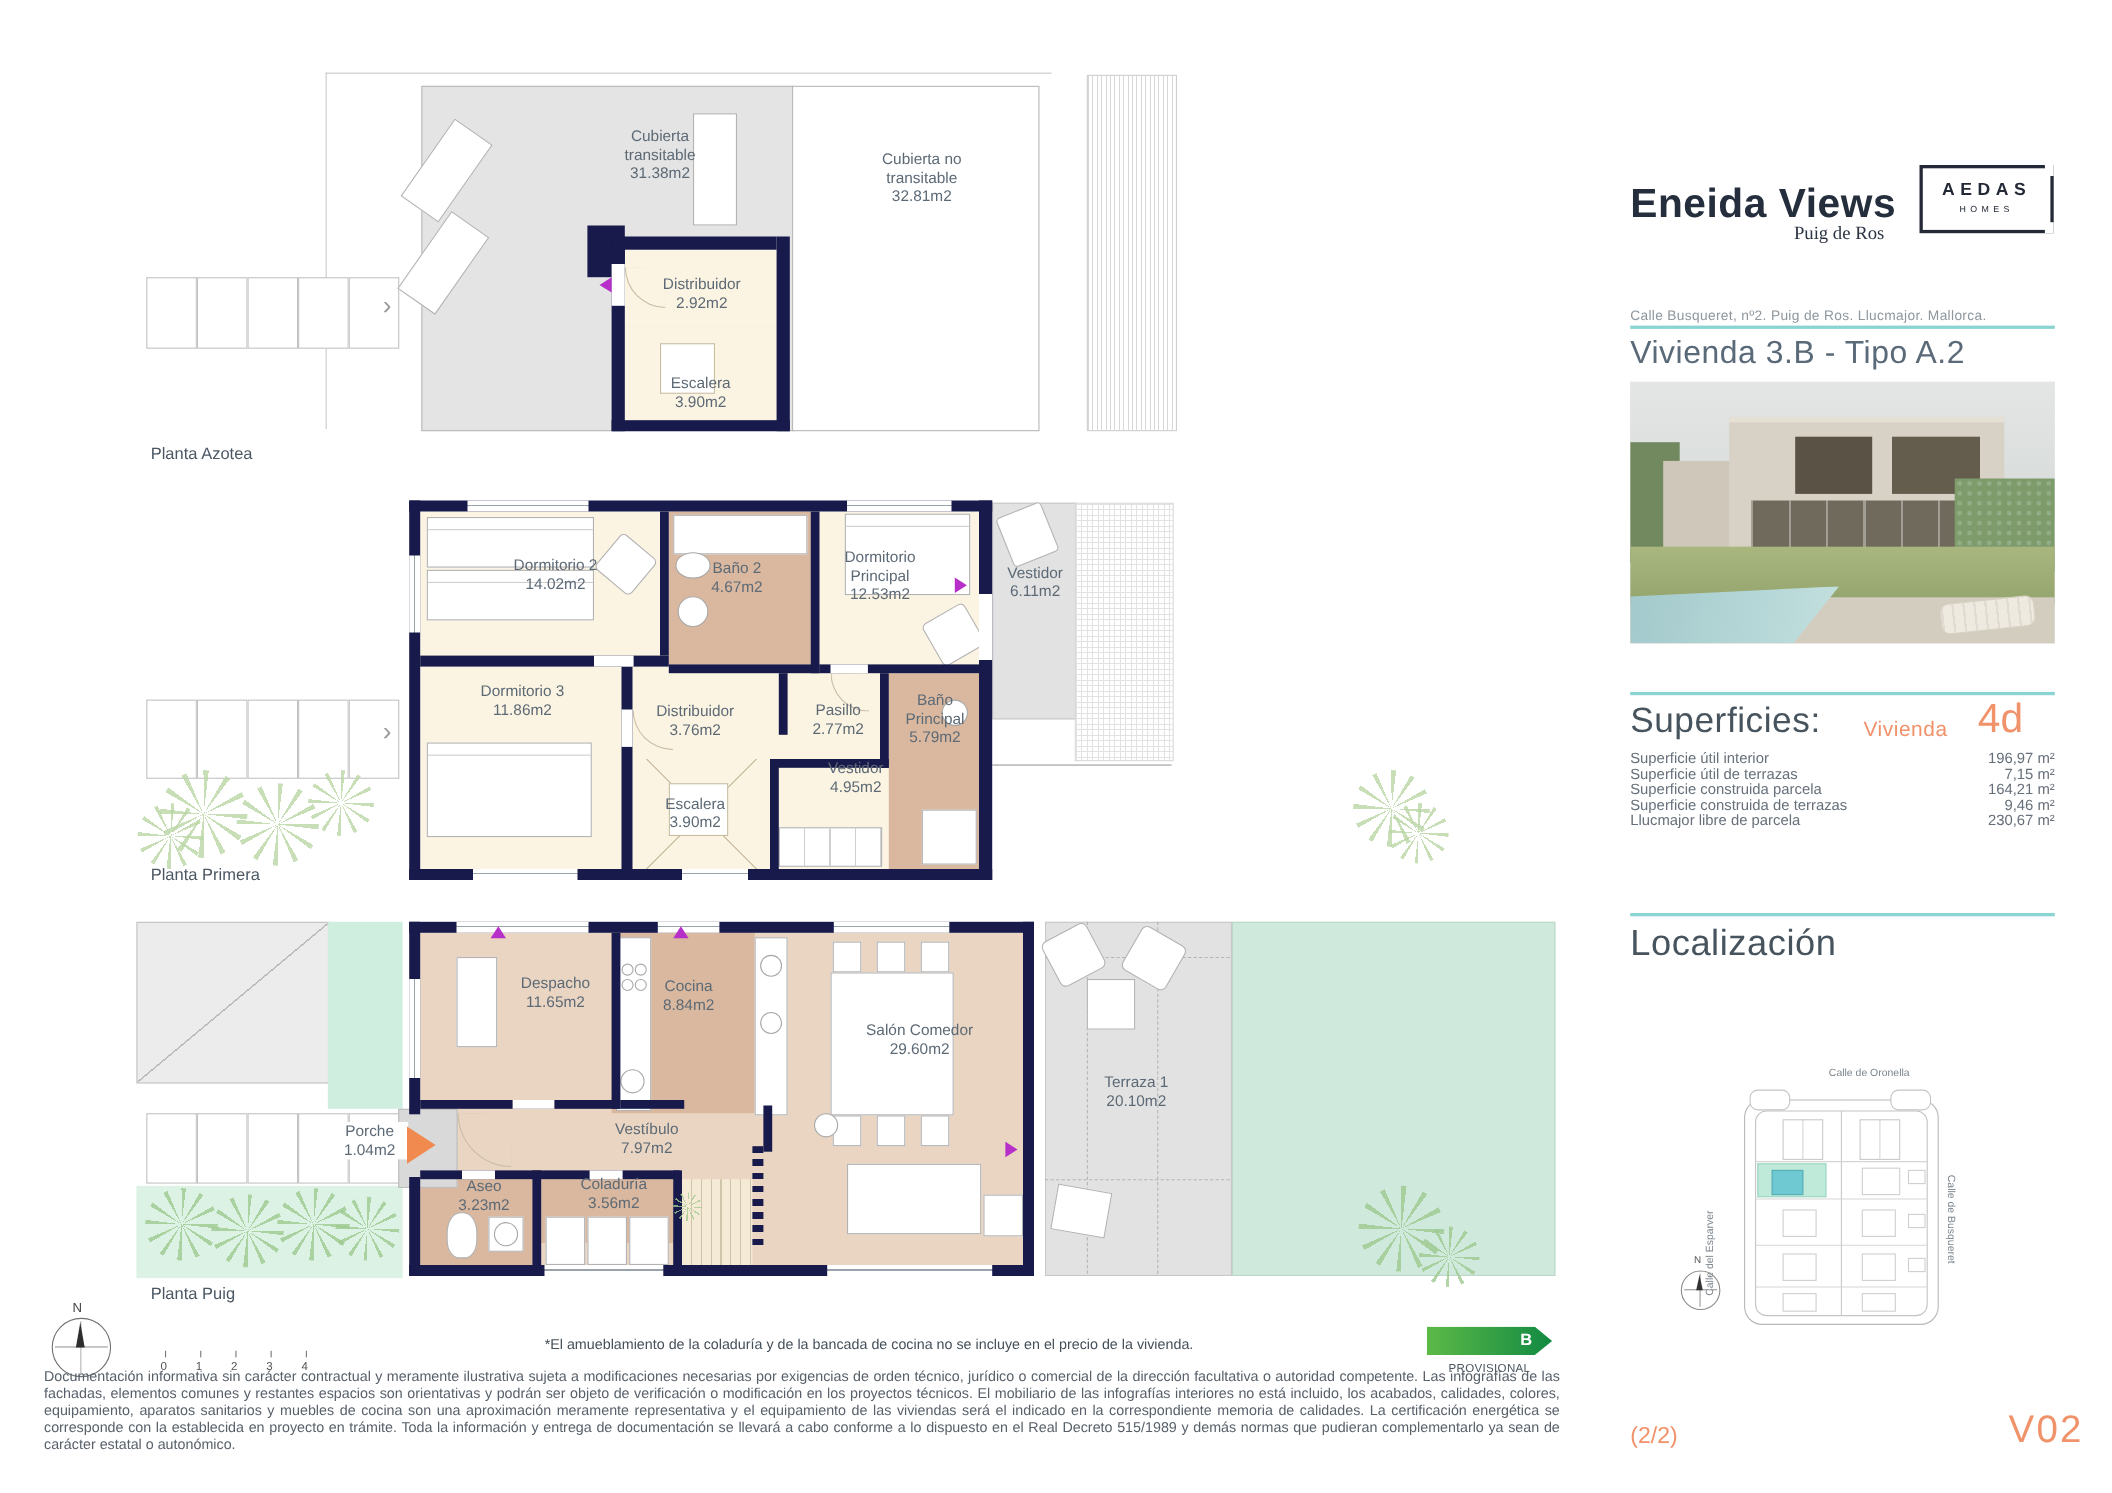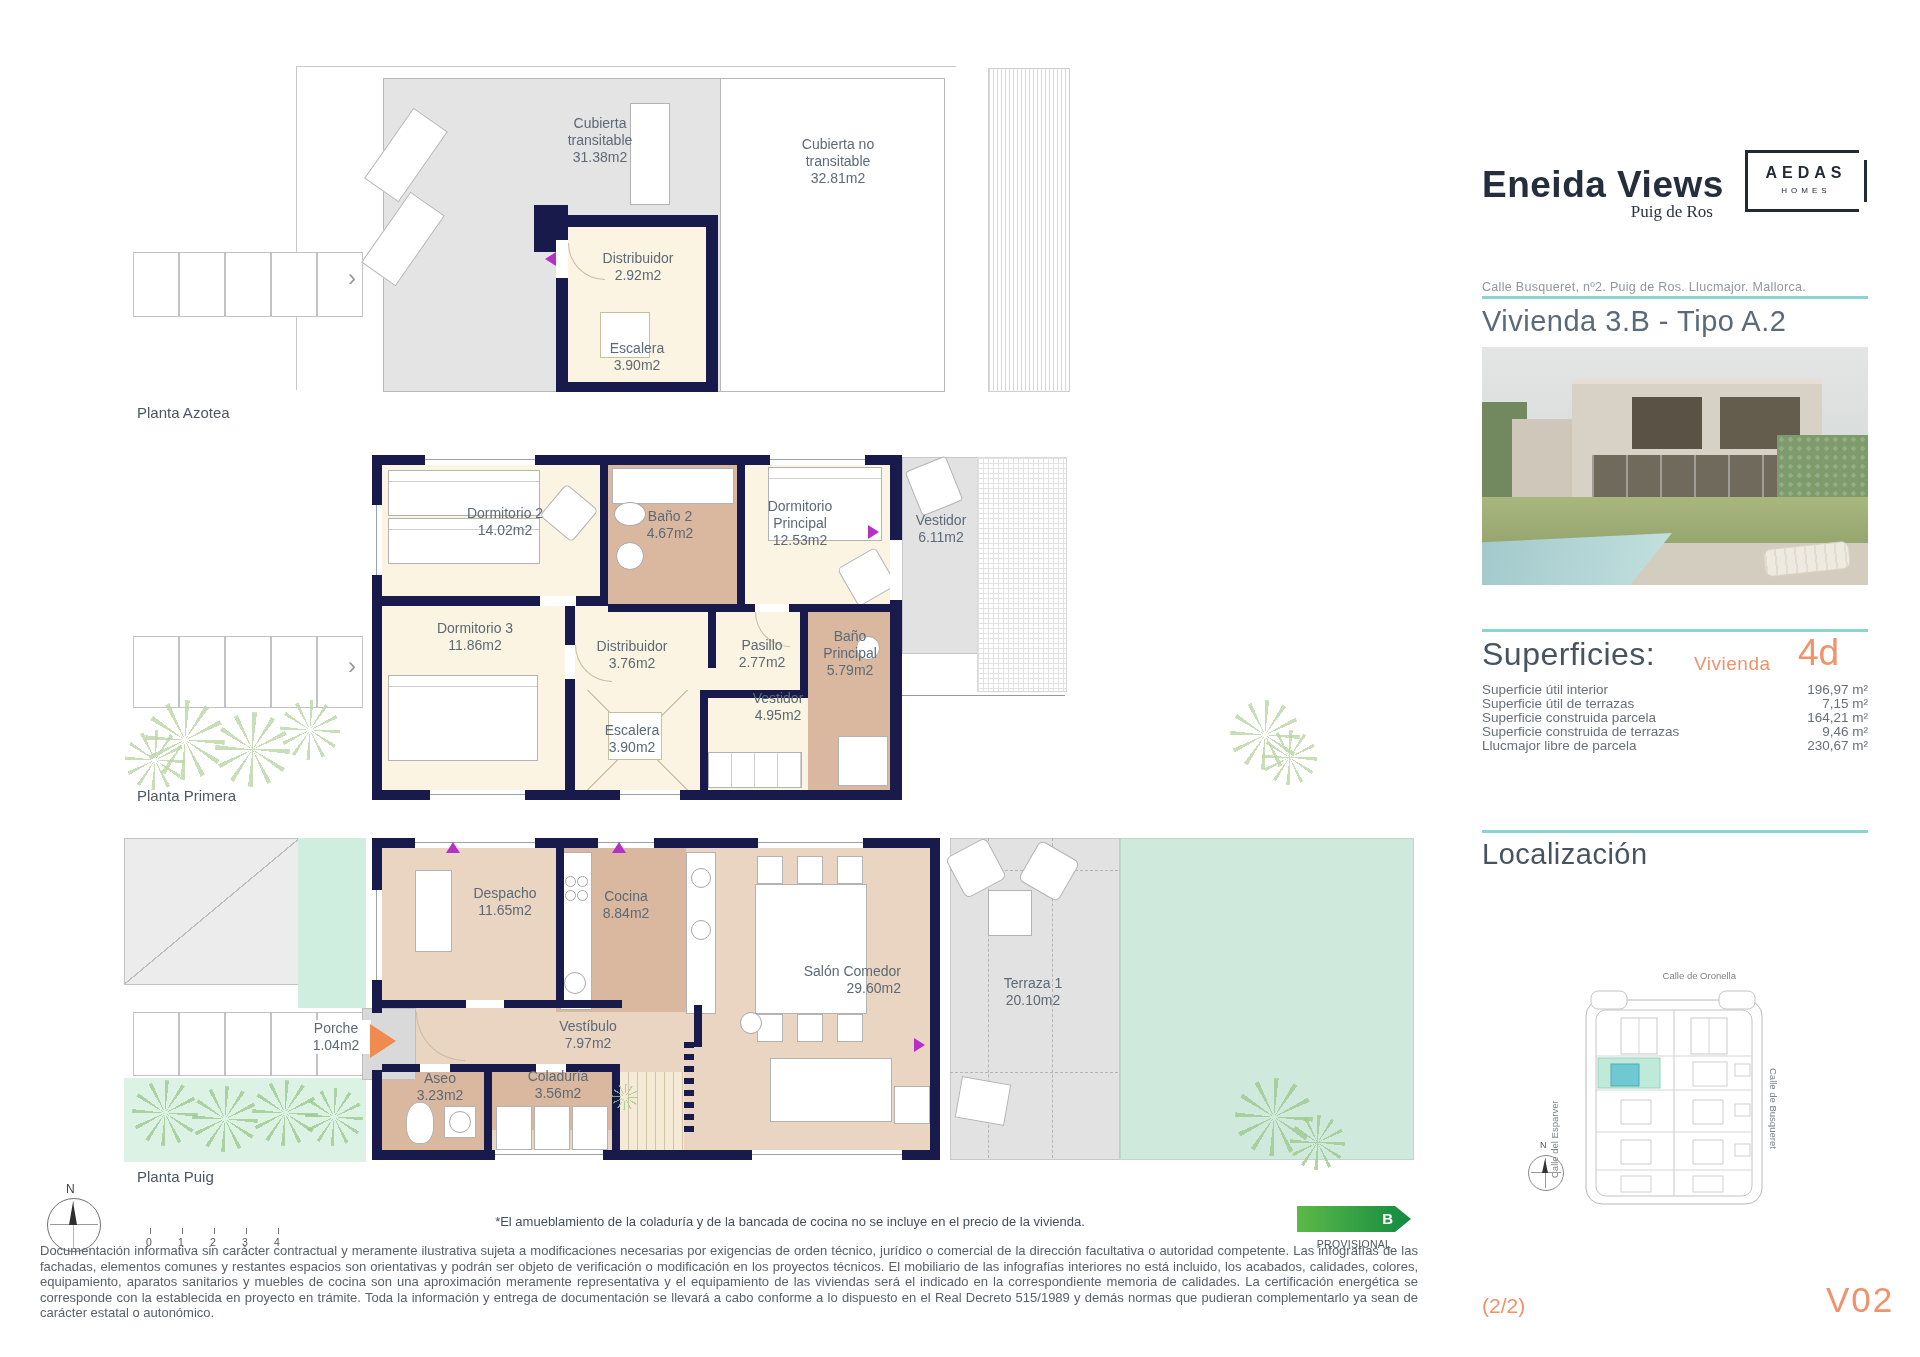--- a/index.html
+++ b/index.html
@@ -303,21 +303,21 @@
     <div class="tri-right" style="left:914px;top:1038px;"></div>
 
     <div class="rlabel" style="left:505px;top:885px;width:100px;">
       <div>Despacho</div>
       <div>11.65m2</div>
     </div>
     <div class="rlabel" style="left:626px;top:888px;width:70px;">
       <div>Cocina</div>
       <div>8.84m2</div>
     </div>
-    <div class="rlabel" style="left:836px;top:963px;width:130px;text-align:right;">
+    <div class="rlabel" style="left:836px;top:928px;width:130px;">
       <div>Salón Comedor</div>
       <div>29.60m2</div>
     </div>
     <div class="rlabel" style="left:588px;top:1018px;width:90px;">
       <div>Vestíbulo</div>
       <div>7.97m2</div>
     </div>
     <div class="rlabel" style="left:336px;top:1020px;width:70px;background:#fff;">
       <div>Porche</div>
       <div>1.04m2</div>
@@ -385,21 +385,21 @@
     <div class="srow" style="top:725px;">
       <span>Superficie construida de terrazas</span>
         <span>9,46 m²</span>
     </div>
     <div class="srow" style="top:739px;">
       <span>Llucmajor libre de parcela</span>
         <span>230,67 m²</span>
     </div>
 
     <div class="trule" style="top:830px;"></div>
-    <div class="sec-title" style="left:1482px;top:838px;font-size:29px;">Localización</div>
+    <div class="sec-title" style="left:1482px;top:838px;font-size:33px;">Localización</div>
 
     <div class="street" style="left:1616px;top:970px;width:120px;text-align:right;">Calle de Oronella</div>
     <div class="street" style="left:1549px;top:1068px;height:110px;writing-mode:vertical-rl;transform:rotate(180deg);">Calle del Esparver</div>
     <div class="street" style="left:1768px;top:1068px;height:110px;writing-mode:vertical-rl;">Calle de Busqueret</div>
     <svg class="abs" style="left:1583px;top:986px;" width="182" height="222" viewBox="0 0 182 222">
       <rect x="3" y="14" width="176" height="204" rx="16" fill="#fff" stroke="#b8b8b8"></rect>
       <rect x="8" y="5" width="36" height="18" rx="7" fill="#fff" stroke="#c4c4c4"></rect>
       <rect x="136" y="5" width="36" height="18" rx="7" fill="#fff" stroke="#c4c4c4"></rect>
       <rect x="13" y="24" width="156" height="186" rx="10" fill="#fff" stroke="#c4c4c4"></rect>
       <line x1="91" y1="24" x2="91" y2="210" stroke="#c9c9c9"></line>

